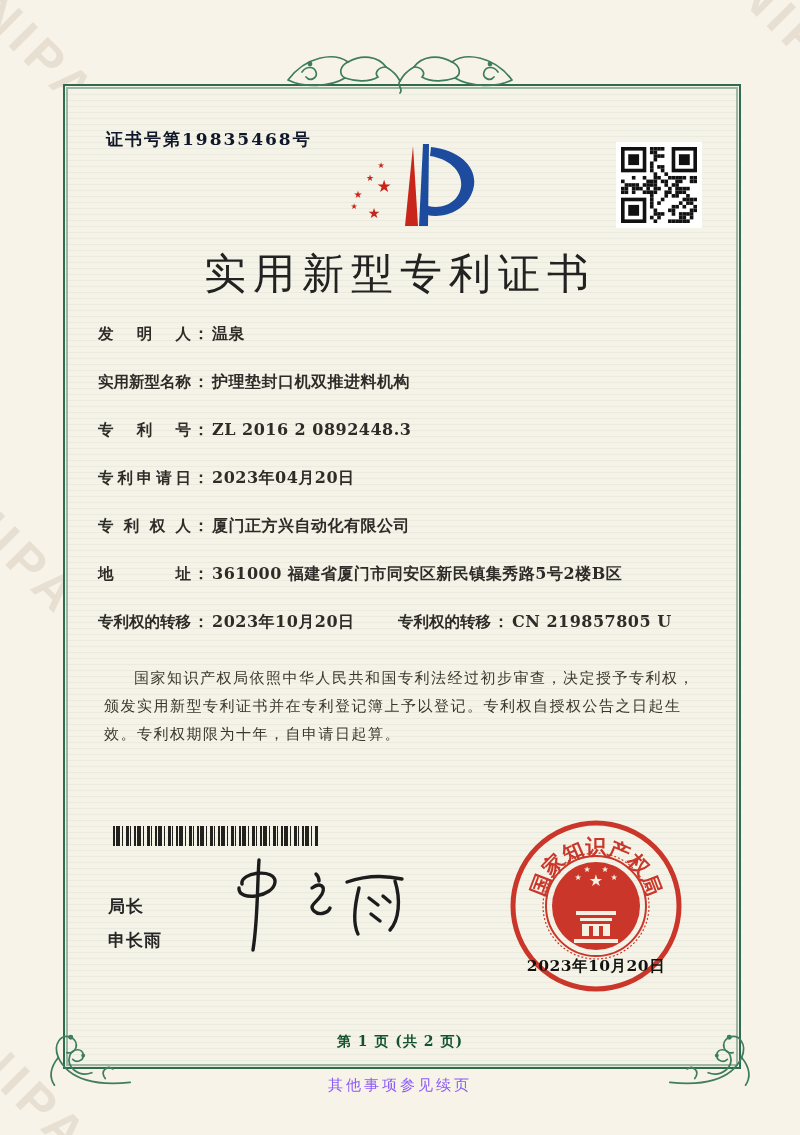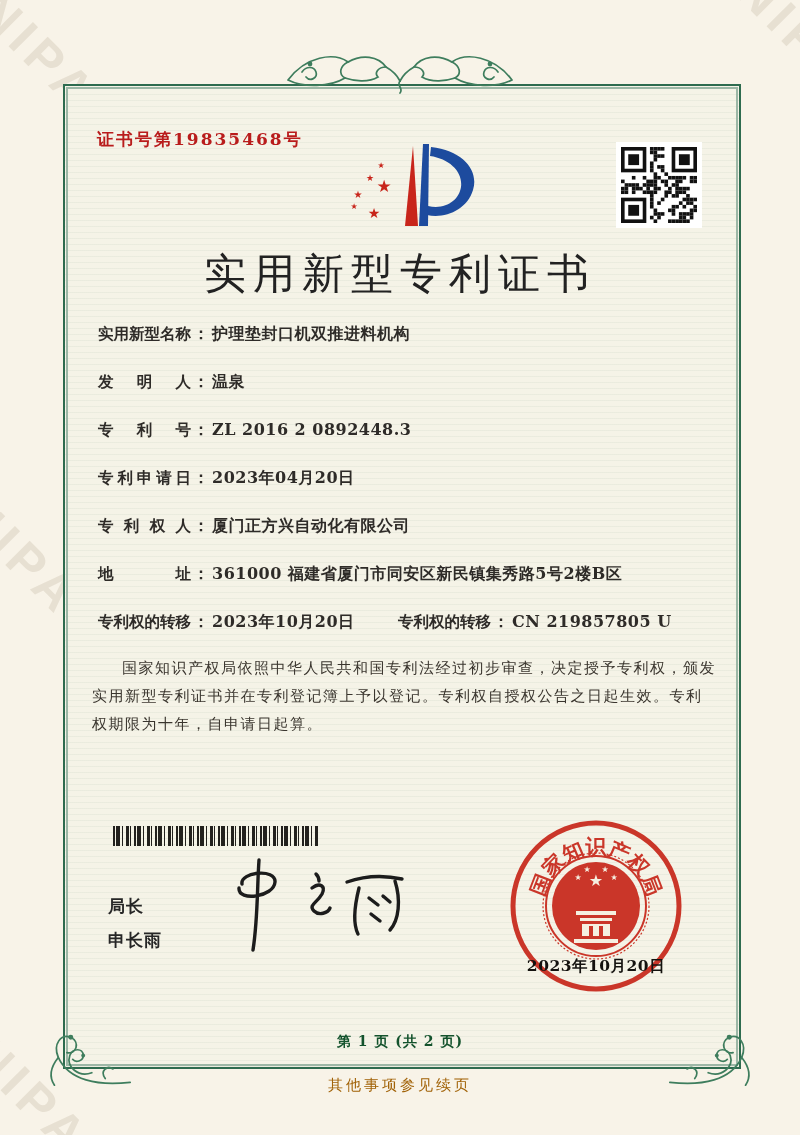--- a/index.html
+++ b/index.html
@@ -26,60 +26,60 @@
            #f5f3e7;}
   .frame::after{content:'';position:absolute;inset:1px;border:2px solid #9cb7a6;pointer-events:none;}
   .ornament{position:absolute;z-index:3;color:#3e7d5d;}
   .orn-top{left:282px;top:42px;width:236px;height:58px;}
   .orn-bl{left:42px;top:998px;width:92px;height:92px;}
   .orn-br{left:666px;top:998px;width:92px;height:92px;transform:scaleX(-1);}
 
   .content{position:absolute;inset:0;z-index:4;}
 
   
-  .cert-no{position:absolute;left:97px;top:128px;font-size:17px;letter-spacing:2px;
-           color:#b91c1c;font-weight:600;}
+  .cert-no{position:absolute;left:106px;top:128px;font-size:17px;letter-spacing:2px;
+           color:#0f172a;font-weight:600;}
   .logo{position:absolute;left:328px;top:134px;width:150px;height:102px;}
   .qr{position:absolute;left:616px;top:142px;width:86px;height:86px;background:#fff;
       padding:5px;box-sizing:border-box;}
   .title{position:absolute;left:0;right:0;top:246px;text-align:center;font-size:42px;
          font-weight:normal;letter-spacing:7px;color:#222;}
 
   
   .fields{position:absolute;left:98px;top:324px;right:70px;}
   .field-row{position:relative;height:21px;margin-bottom:27px;font-size:16px;color:#2e2b28;}
   .f-label{display:inline-block;width:93px;font-size:15.5px;text-align:justify;
            text-align-last:justify;vertical-align:bottom;font-weight:600;}
   .f-colon{font-weight:600;margin:0 3px 0 2px;}
   .f-value{font-weight:600;letter-spacing:0.5px;}
   .pair2{position:absolute;left:300px;top:0;}
 
   
   .body-text{position:absolute;left:88px;right:78px;top:650px;font-size:15px;
              line-height:1.88;letter-spacing:1.5px;color:#3a352e;}
-  .body-text p{margin:4px;text-indent:2em;}
+  .body-text p{margin:16px;text-indent:2em;font-family:Liberation Mono, monospace;}
 
   
   .barcode{position:absolute;left:113px;top:826px;width:205px;height:20px;
     background:repeating-linear-gradient(90deg,
       #23211e 0 2px, transparent 2px 3px, #23211e 3px 7px, transparent 7px 9px,
       #23211e 9px 10px, transparent 10px 13px, #23211e 13px 16px, transparent 16px 17px,
       #23211e 17px 18px, transparent 18px 21px);}
   .officer{position:absolute;left:108px;top:890px;font-family:Liberation Sans, sans-serif;
            font-size:17px;font-weight:700;color:#262626;line-height:34px;letter-spacing:1px;}
   .signature{position:absolute;left:212px;top:850px;width:218px;height:108px;}
 
   .seal{position:absolute;left:506px;top:816px;width:180px;height:180px;z-index:5;opacity:0.96;}
   .seal-date{position:absolute;left:506px;top:956px;width:180px;text-align:center;z-index:6;
              font-size:15.5px;font-weight:700;color:#14120f;letter-spacing:0.5px;}
 
   .page-number{position:absolute;left:0;right:0;top:1033px;text-align:center;font-size:14px;
                font-weight:600;color:#14532d;letter-spacing:1px;}
   .continuation{position:absolute;left:0;right:0;top:1076px;text-align:center;font-size:15px;
-                color:#a16207;letter-spacing:3px;}
+                color:#8b5cf6;letter-spacing:3px;}
 </style>
 </head>
 <body>
 
 <div class="page">
 
   <span class="wm wm1">CNIPA</span>
   <span class="wm wm2">CNIPA</span>
   <span class="wm wm3">CNIPA</span>
   <span class="wm wm4">CNIPA</span>
@@ -282,24 +282,24 @@
           <rect x="64" y="80" width="4" height="4"></rect>
           <rect x="68" y="80" width="4" height="4"></rect>
           <rect x="72" y="80" width="4" height="4"></rect>
         </g>
     </svg>
 
     <div class="title">实用新型专利证书</div>
 
     <div class="fields">
       <div class="field-row">
+        <span class="f-label">发明人</span><span class="f-colon">：</span><span class="f-value">温泉</span>
+      </div>
+      <div class="field-row">
         <span class="f-label">实用新型名称</span><span class="f-colon">：</span><span class="f-value">护理垫封口机双推进料机构</span>
-      </div>
-      <div class="field-row">
-        <span class="f-label">发明人</span><span class="f-colon">：</span><span class="f-value">温泉</span>
       </div>
       <div class="field-row">
         <span class="f-label">专利号</span><span class="f-colon">：</span><span class="f-value">ZL 2016 2 0892448.3</span>
       </div>
       <div class="field-row">
         <span class="f-label">专利申请日</span><span class="f-colon">：</span><span class="f-value">2023年04月20日</span>
       </div>
       <div class="field-row">
         <span class="f-label">专利权人</span><span class="f-colon">：</span><span class="f-value">厦门正方兴自动化有限公司</span>
       </div>

